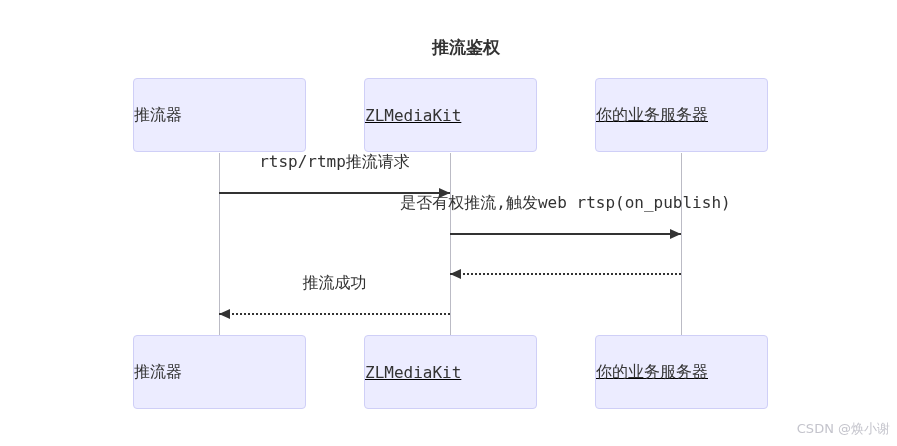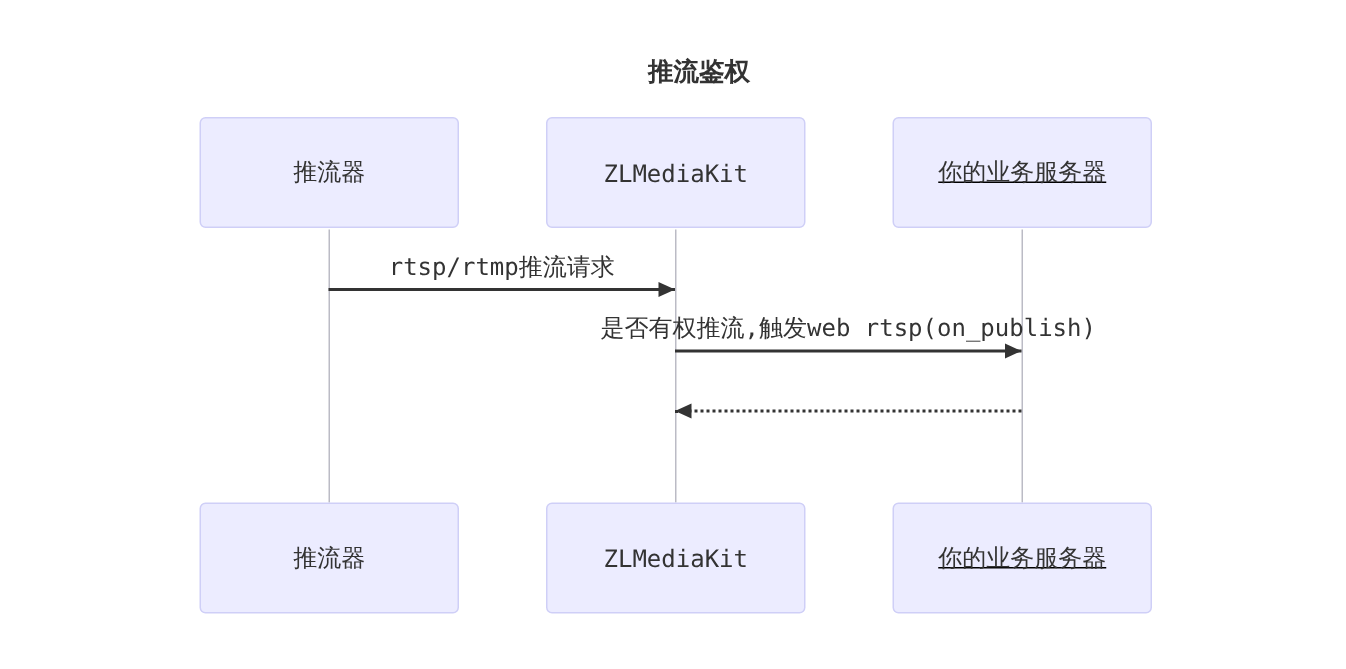--- a/index.html
+++ b/index.html
@@ -28,53 +28,53 @@
 
   .actor-box {
     position: absolute;
     width: 173px;
     height: 74px;
     background: #ECECFF;
     border: 1px solid #CFCFF7;
     border-radius: 4px;
     display: flex;
     align-items: center;
-    justify-content: center;
+    justify-content: flex-start;
   }
   .actor-box .actor-label {
     font-size: 16px;
     color: #333333;
     font-family: "DejaVu Sans Mono", "Liberation Mono", monospace;
     white-space: nowrap;
   }
   .row-top { top: 78px; }
   .row-bottom { top: 335px; }
   .col-0 { left: 133px; }
-  .col-1 { left: 364px; }
+  .col-1 { left: 364px; text-decoration: underline; }
   .col-2 { left: 595px; text-decoration: underline; }
 
   .lifeline {
     position: absolute;
     top: 153px;
     width: 1px;
     height: 182px;
     background: #BBBBC5;
   }
   .lifeline-0 { left: 219px; }
   .lifeline-1 { left: 450px; }
   .lifeline-2 { left: 681px; }
 
   .msg {
     position: absolute;
     height: 26px;
     width: 231px;
   }
   .msg-label {
     position: absolute;
-    bottom: 5px;
+    bottom: 21px;
     left: 50%;
     transform: translateX(-50%);
     font-size: 16px;
     color: #333333;
     font-family: "DejaVu Sans Mono", "Liberation Mono", monospace;
     white-space: nowrap;
   }
   .msg-line {
     position: absolute;
     left: 0;
@@ -136,25 +136,31 @@
     <div class="msg-label">是否有权推流,触发web rtsp(on_publish)</div>
     <div class="msg-line solid"></div>
     <div class="arrowhead right"></div>
   </div>
 
   <div class="msg" style="left:450px; top:249px;">
     <div class="msg-line dotted"></div>
     <div class="arrowhead left"></div>
   </div>
 
+  <div class="msg" style="left:219px; top:289px;">
+    <div class="msg-label">推流成功</div>
+    <div class="msg-line dotted"></div>
+    <div class="arrowhead left"></div>
+  </div>
 
   <div class="actor-box row-bottom col-0">
     <span class="actor-label">推流器</span>
   </div>
   <div class="actor-box row-bottom col-1">
     <span class="actor-label">ZLMediaKit</span>
   </div>
   <div class="actor-box row-bottom col-2">
     <span class="actor-label">你的业务服务器</span>
   </div>
 
+  <div class="watermark">CSDN @焕小谢</div>
 
 </div>
 
 </body></html>

